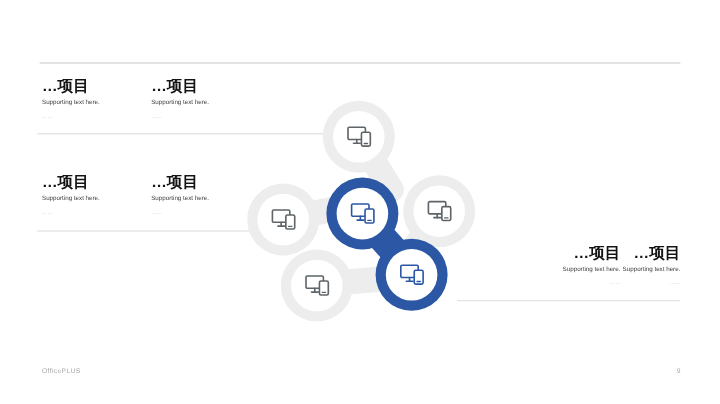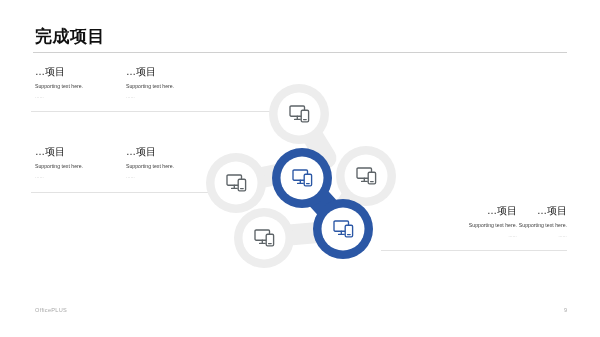--- a/index.html
+++ b/index.html
@@ -38,22 +38,22 @@
     height: 1px;
     background: #d0d0d0;
   }
 
   
   .txt-block {
     position: absolute;
     width: 110px;
   }
   .txt-block .tb-heading {
-    font-size: 10px;
-    font-weight: normal;
+    font-size: 13px;
+    font-weight: bold;
     color: #141414;
     line-height: 11px;
     white-space: nowrap;
   }
   .txt-block .tb-sub {
     font-size: 5.2px;
     color: #3c3c3c;
     line-height: 9px;
     margin-top: 5px;
     white-space: nowrap;
@@ -98,21 +98,20 @@
     bottom: 24px;
     font-size: 5.6px;
     color: #a8a8a8;
   }
 </style>
 </head>
 <body>
 
 <div id="slide">
 
-  <div id="page-title">完成项目</div>
   <div id="title-rule"></div>
 
   <div class="txt-block" style="left:35px; top:66px;">
     <div class="tb-heading">…项目</div>
     <div class="tb-sub">Supporting text here.</div>
     <div class="tb-dots">……</div>
   </div>
 
   <div class="txt-block" style="left:126px; top:66px;">
     <div class="tb-heading">…项目</div>

